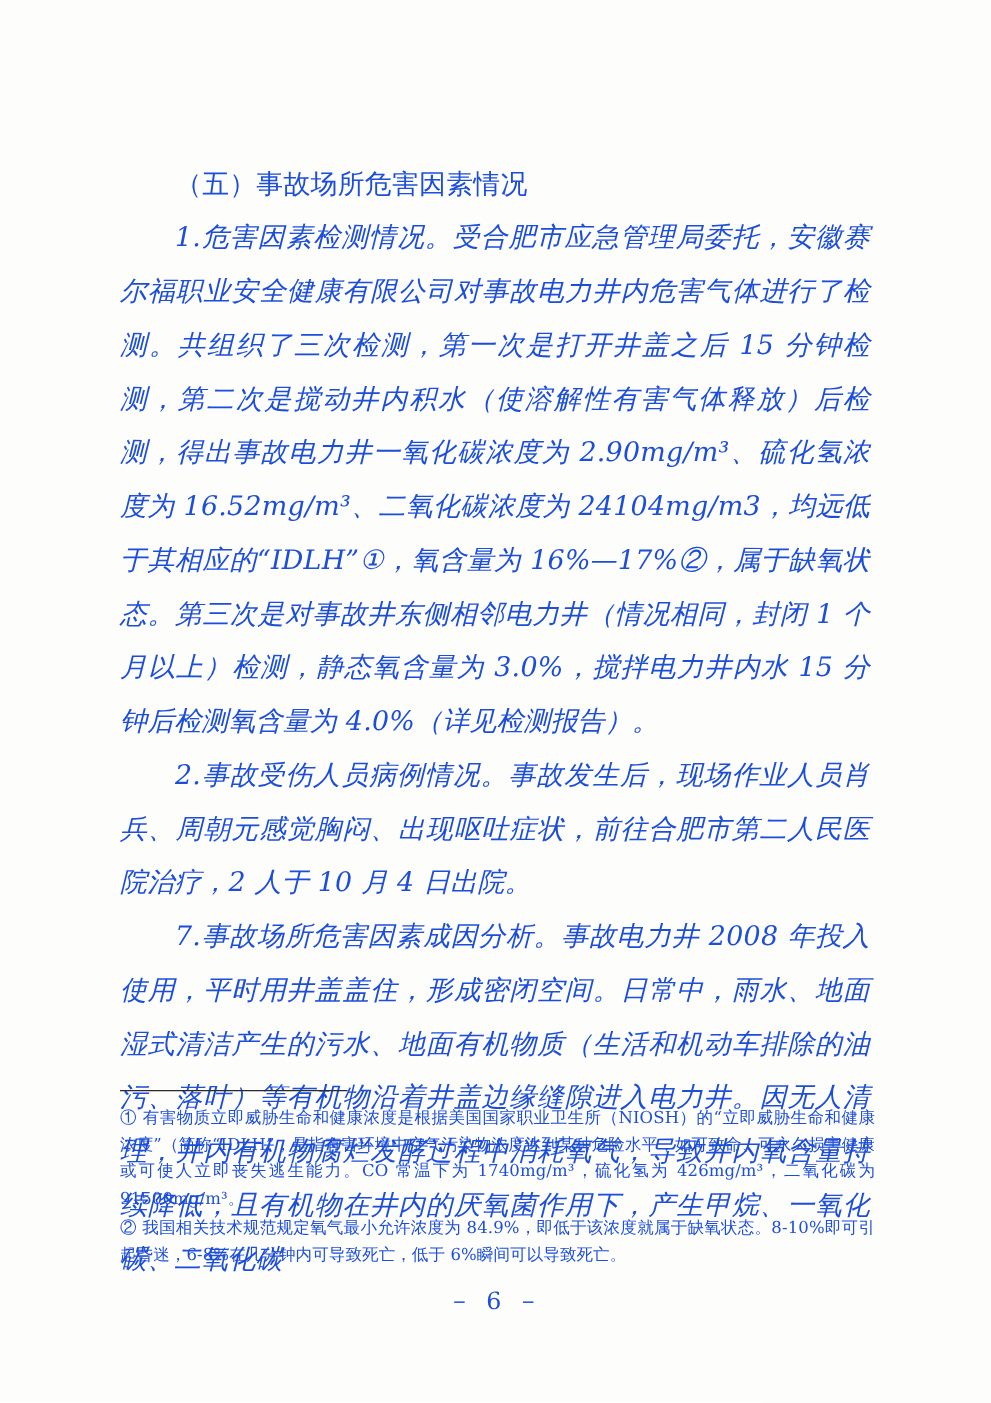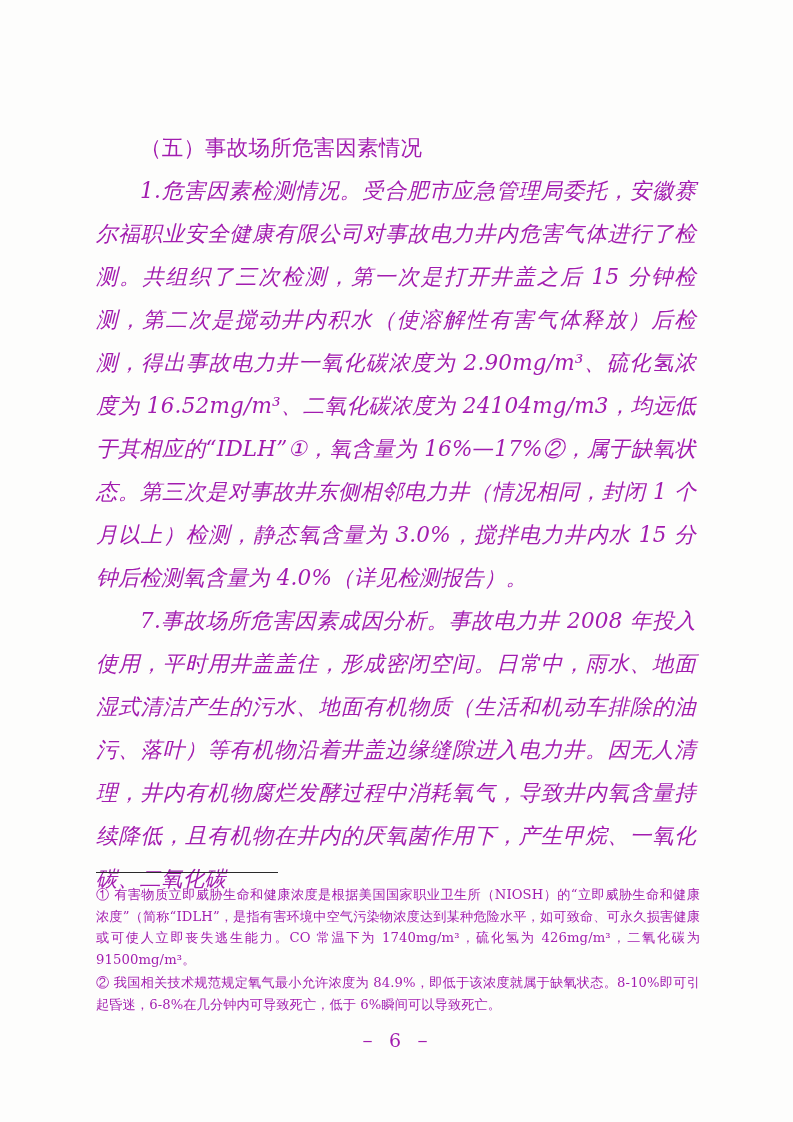--- a/index.html
+++ b/index.html
@@ -7,21 +7,21 @@
     padding: 0;
     background: #ffffff;
   }
   .page {
     position: relative;
     width: 793px;
     height: 1122px;
     background: #fdfdfc;
     box-sizing: border-box;
     font-family: "DejaVu Serif", "Liberation Serif", serif;
-    color: #a21caf;
+    color: #1d4ed8;
     overflow: hidden;
   }
   .content {
     position: absolute;
     left: 96px;
     top: 126px;
     width: 600px;
   }
   .para {
     font-size: 21.5px;
@@ -78,20 +78,21 @@
 <body>
 
 <div class="page">
 
   <div class="content">
 
     <p class="para indent">（五）事故场所危害因素情况</p>
 
     <p class="para indent">1.危害因素检测情况。受合肥市应急管理局委托，安徽赛尔福职业安全健康有限公司对事故电力井内危害气体进行了检测。共组织了三次检测，第一次是打开井盖之后 15 分钟检测，第二次是搅动井内积水（使溶解性有害气体释放）后检测，得出事故电力井一氧化碳浓度为 2.90mg/m³、硫化氢浓度为 16.52mg/m³、二氧化碳浓度为 24104mg/m3，均远低于其相应的“IDLH”①，氧含量为 16%—17%②，属于缺氧状态。第三次是对事故井东侧相邻电力井（情况相同，封闭 1 个月以上）检测，静态氧含量为 3.0%，搅拌电力井内水 15 分钟后检测氧含量为 4.0%（详见检测报告）。</p>
 
+    <p class="para indent">2.事故受伤人员病例情况。事故发生后，现场作业人员肖兵、周朝元感觉胸闷、出现呕吐症状，前往合肥市第二人民医院治疗，2 人于 10 月 4 日出院。</p>
 
     <p class="para indent">7.事故场所危害因素成因分析。事故电力井 2008 年投入使用，平时用井盖盖住，形成密闭空间。日常中，雨水、地面湿式清洁产生的污水、地面有机物质（生活和机动车排除的油污、落叶）等有机物沿着井盖边缘缝隙进入电力井。因无人清理，井内有机物腐烂发酵过程中消耗氧气，导致井内氧含量持续降低，且有机物在井内的厌氧菌作用下，产生甲烷、一氧化碳、二氧化碳</p>
 
   </div>
 
   <div class="footnote-rule"></div>
 
   <div class="footnotes">
     <p class="fn">① 有害物质立即威胁生命和健康浓度是根据美国国家职业卫生所（NIOSH）的“立即威胁生命和健康浓度”（简称“IDLH”，是指有害环境中空气污染物浓度达到某种危险水平，如可致命、可永久损害健康或可使人立即丧失逃生能力。CO 常温下为 1740mg/m³，硫化氢为 426mg/m³，二氧化碳为 91500mg/m³。</p>
     <p class="fn">② 我国相关技术规范规定氧气最小允许浓度为 84.9%，即低于该浓度就属于缺氧状态。8-10%即可引起昏迷，6-8%在几分钟内可导致死亡，低于 6%瞬间可以导致死亡。</p>

